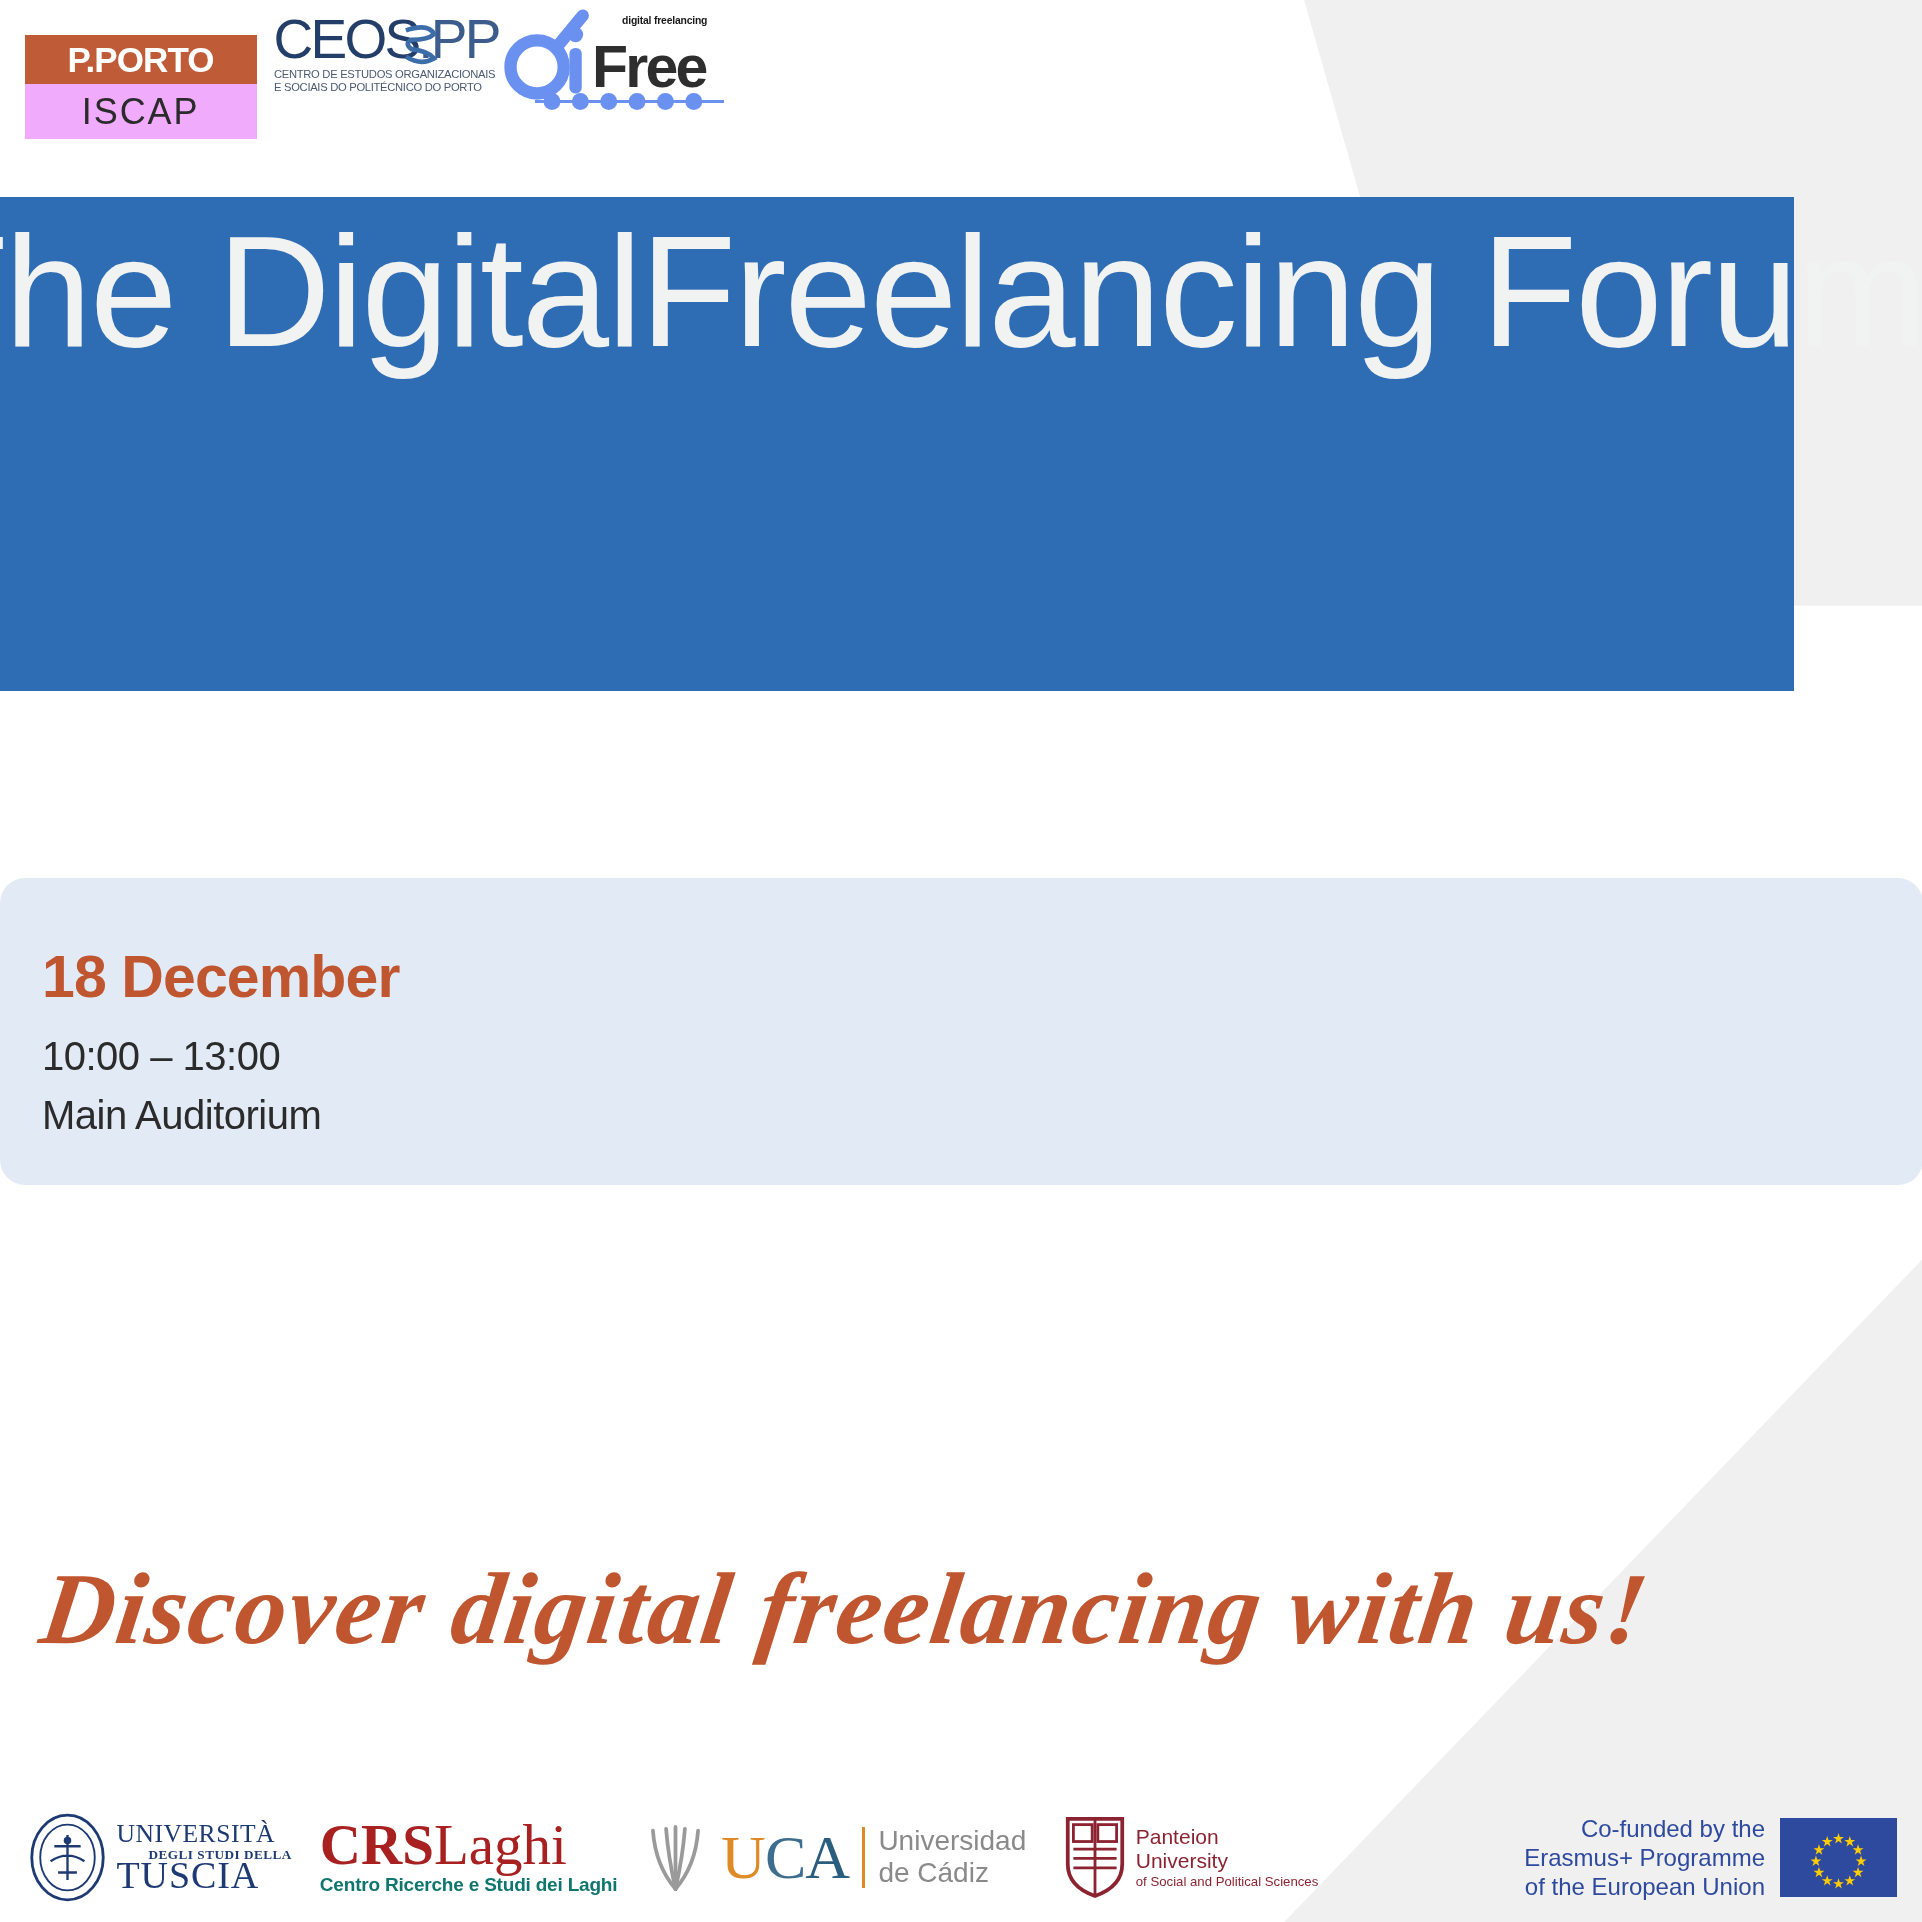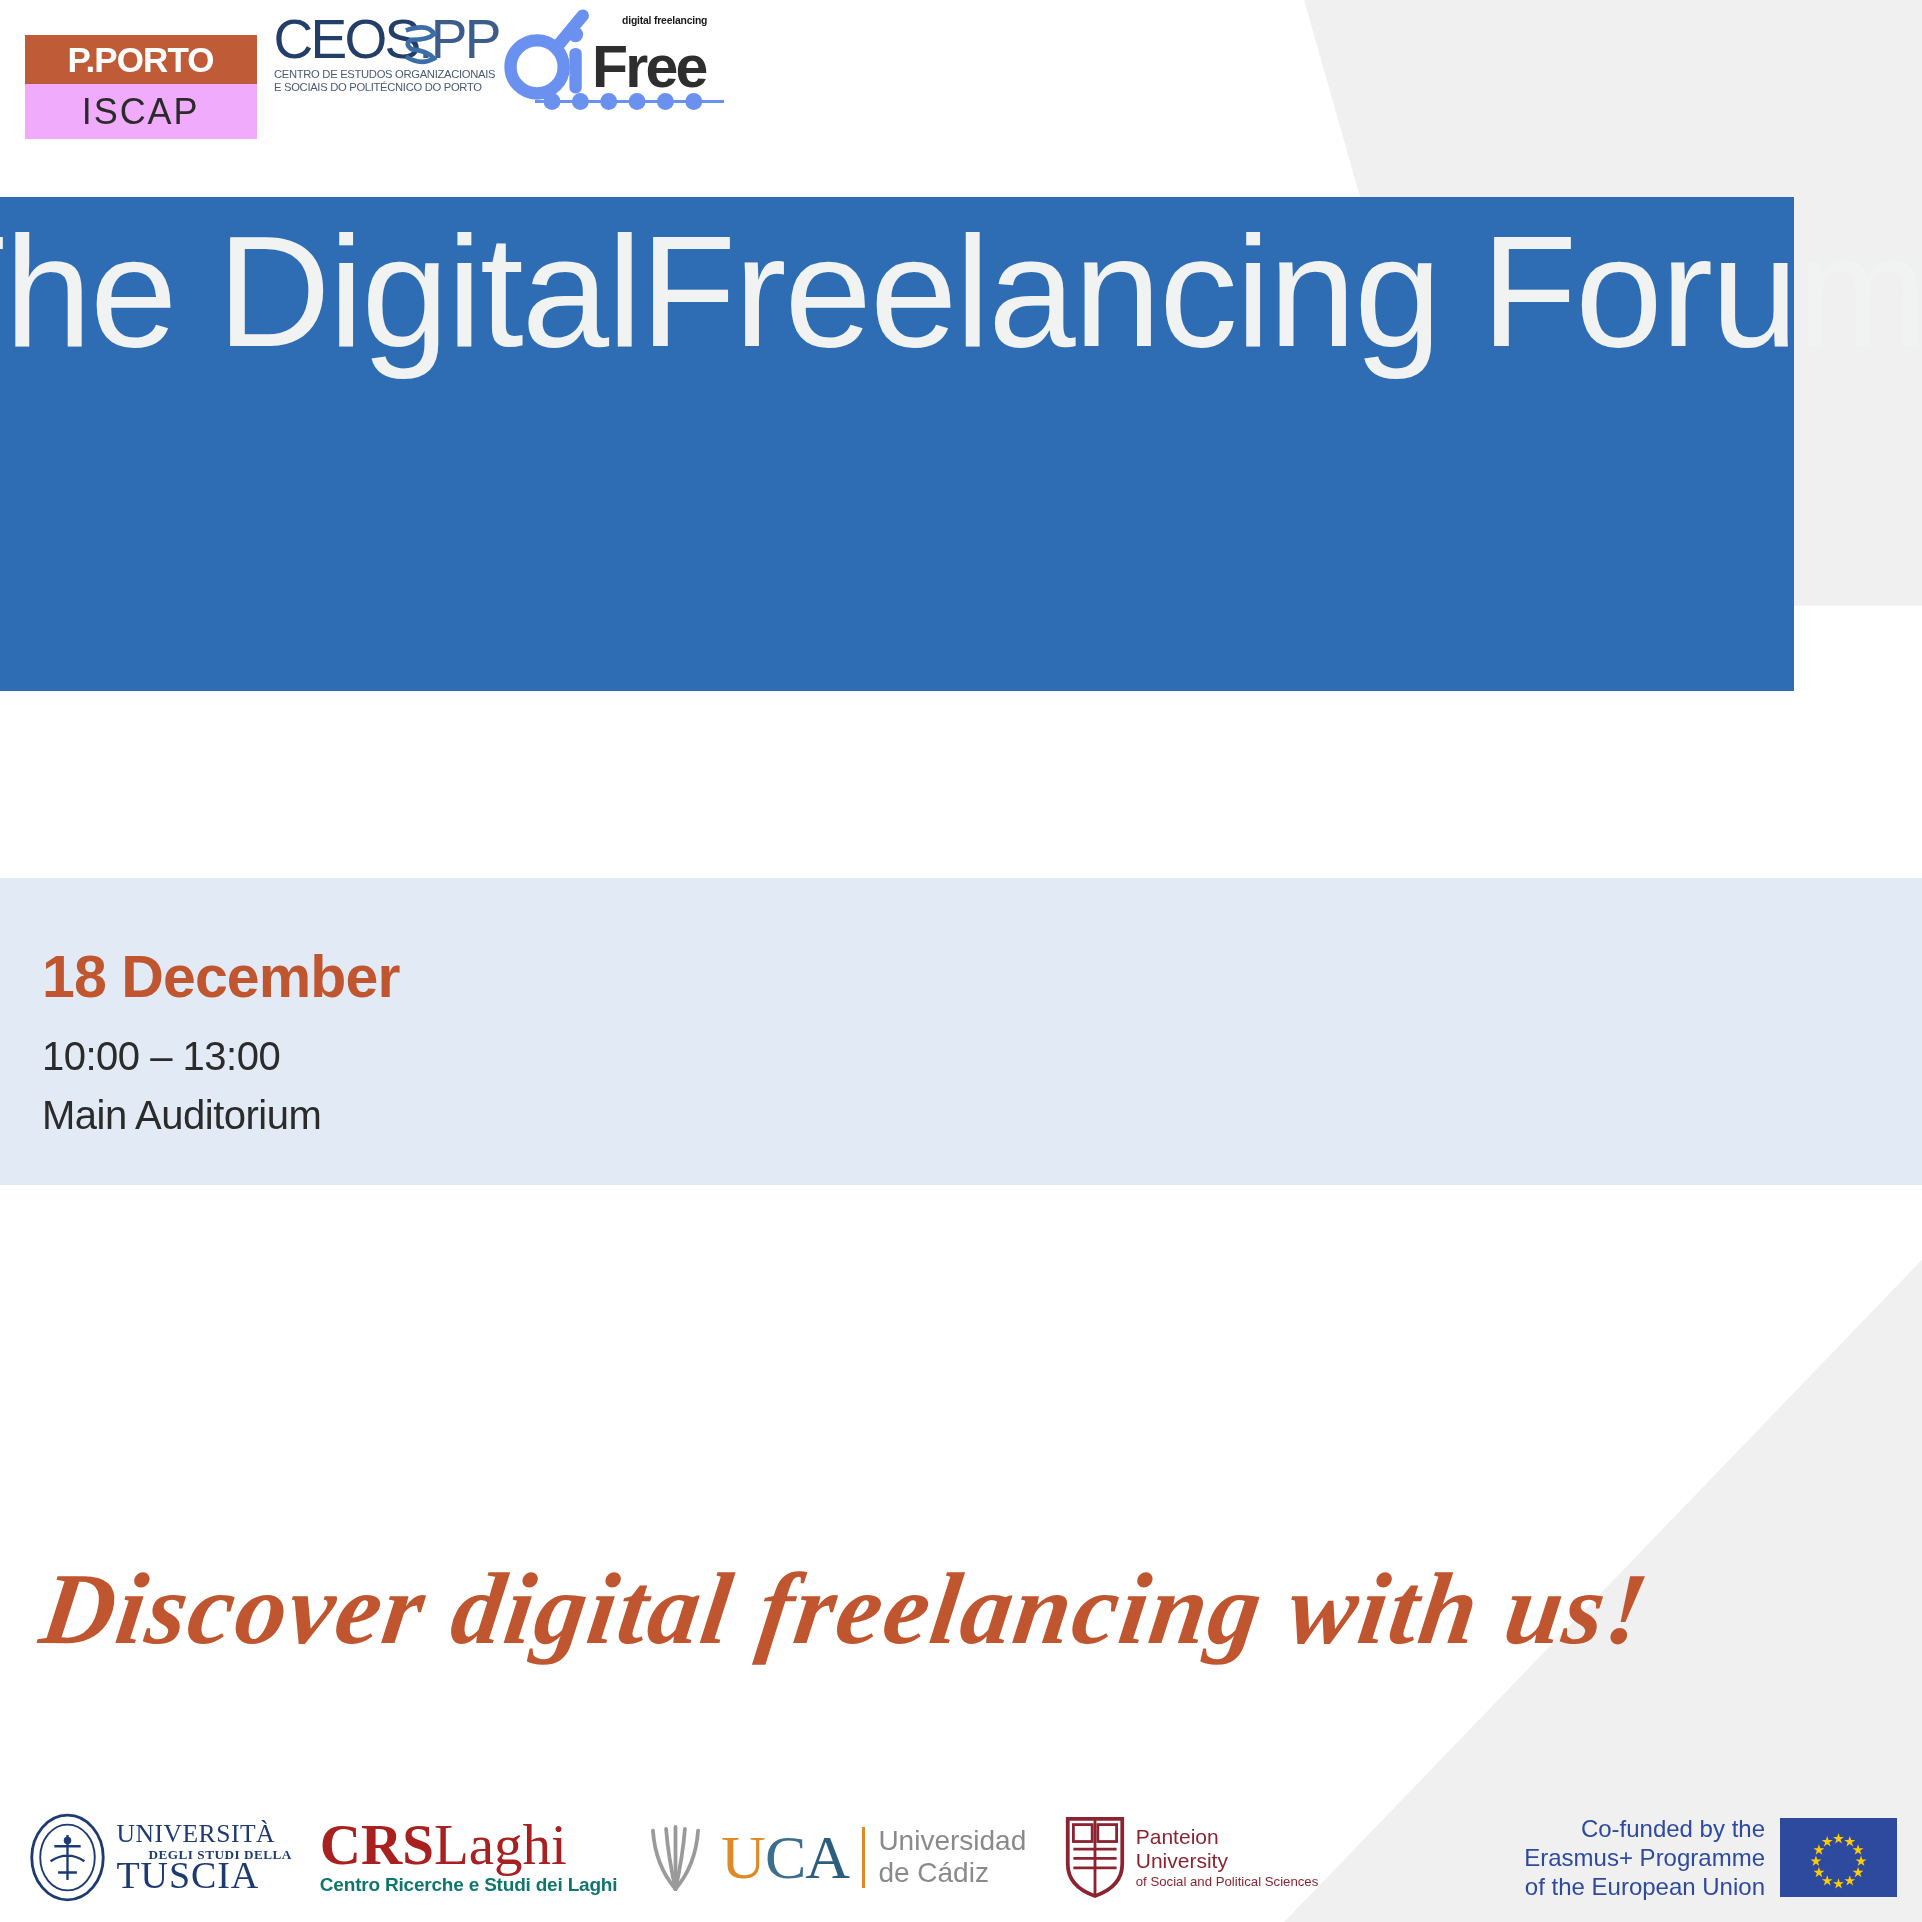--- a/index.html
+++ b/index.html
@@ -159,20 +159,21 @@
   
   .info-band {
     position: absolute;
     left: 0; top: 878px;
     width: 1923px;
     height: 307px;
     background: #E2EBF5;
     z-index: 3;
     box-sizing: border-box;
     padding: 66px 0 0 42px;
+    border-radius: 25px;
   }
   .info-date {
     color: #C0562F;
     font-family: "Liberation Sans", sans-serif;
     font-weight: bold;
     font-size: 59px;
     line-height: 66px;
     letter-spacing: -0.9px;
   }
   .info-time, .info-place {

